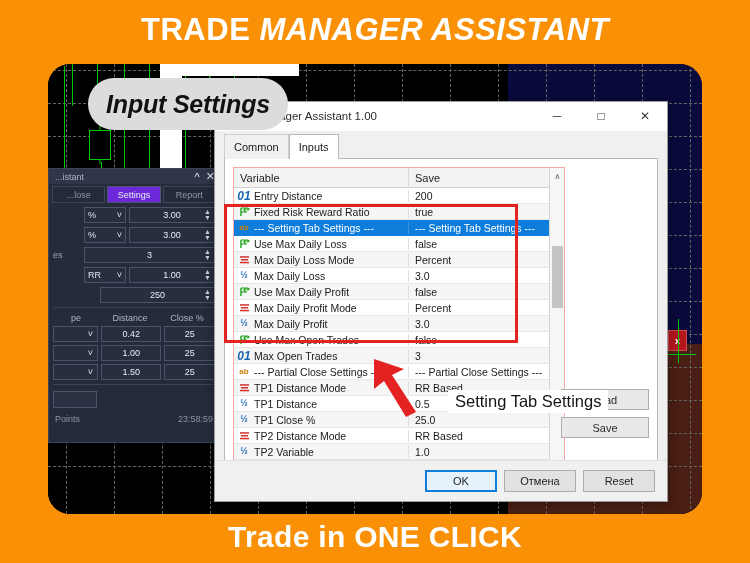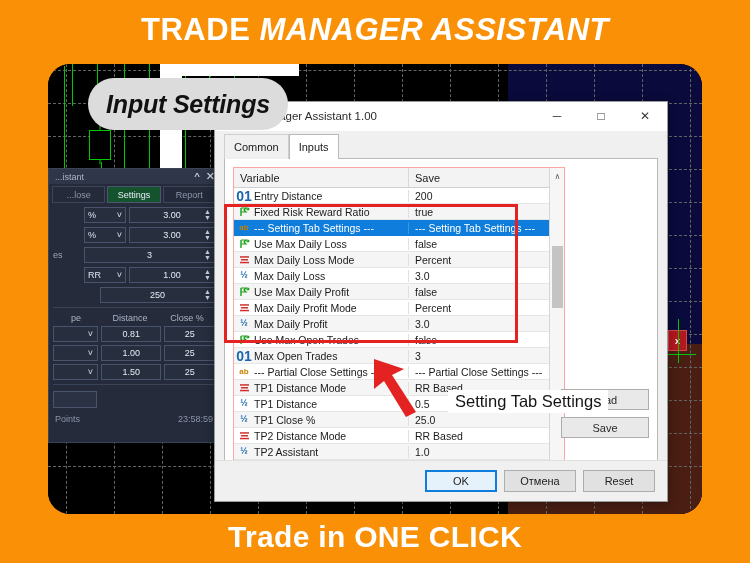--- a/index.html
+++ b/index.html
@@ -120,21 +120,21 @@
     padding: 0 4px 0 6px;
     color: #aab2c4; font-size: 9px;
   }
   .tm-title-icons { display: flex; gap: 6px; align-items: center; font-size: 11px; color: #e6eaf2; }
   .tm-tabs { display: flex; height: 17px; margin: 2px 3px 0 3px; gap: 2px; }
   .tm-tab {
     flex: 1; display: flex; align-items: center; justify-content: center;
     border: 1px solid #3d4659; color: #8d97ab; font-size: 9px;
     background: #242a39;
   }
-  .tm-tab.active { background: #14532d; color: #e8edf6; border-color: #4b5772; }
+  .tm-tab.active { background: #6d28d9; color: #e8edf6; border-color: #4b5772; }
   .tm-row {
     display: flex; align-items: center; gap: 3px;
     margin: 3px 4px 0 4px; height: 17px;
   }
   .tm-label { width: 28px; font-size: 9px; color: #9aa3b6; white-space: nowrap; overflow: hidden; }
   .tm-select {
     width: 42px; height: 16px; border: 1px solid #49536b; background: #272e3e;
     display: flex; align-items: center; justify-content: space-between;
     padding: 0 3px; color: #dfe5f0; font-size: 9px;
   }
@@ -256,21 +256,21 @@
     width: 175px; display: flex; align-items: center; gap: 4px;
     padding-left: 4px; border-right: 1px solid #e0e0e0;
     overflow: hidden; white-space: nowrap;
   }
   .tbl-row.sel .cell-var { border-right-color: #3b96e0; }
   .cell-val { width: 140px; padding-left: 6px; white-space: nowrap; overflow: hidden; }
 
   .ic { width: 12px; height: 11px; flex: 0 0 12px; display: inline-flex;
         align-items: center; justify-content: center;
         font-size: 8px; line-height: 1; font-weight: bold; }
-  .ic-int { color: #1b64b0; font-size: 14px; }
+  .ic-int { color: #1b64b0; font-size: 12px; font-style: italic; }
   .ic-str { color: #c88000; font-size: 8px; }
   .ic-dbl { color: #1b64b0; font-size: 9px; }
   .ic-bool { color: #18a018; font-size: 10px; }
   .ic-enum svg { display: block; }
 
   .tbl-scroll {
     width: 16px; height: 100%;
     background: #f6f6f6; border-left: 1px solid #d6d6d6;
     position: relative;
   }
@@ -499,21 +499,21 @@
   <div class="tm-table-head">
     <span class="tm-th c1">pe</span>
     <span class="tm-th c2">Distance</span>
     <span class="tm-th c3">Close %</span>
   </div>
 
   <div class="tm-prow">
     <span class="tm-pcell-sel">
         <span>˅</span>
       </span>
-    <span class="tm-pcell c2">0.81</span>
+    <span class="tm-pcell c2">0.42</span>
     <span class="tm-pcell c3">25</span>
   </div>
   <div class="tm-prow">
     <span class="tm-pcell-sel">
         <span>˅</span>
       </span>
     <span class="tm-pcell c2">1.00</span>
     <span class="tm-pcell c3">25</span>
   </div>
   <div class="tm-prow">
@@ -717,21 +717,21 @@
                       <rect x="1" y="6.8" width="9" height="1.5" fill="#d03030"></rect>
                     </svg>
                   </span>
                   <span>TP2 Distance Mode</span>
                 </div>
                 <div class="cell-val">RR Based</div>
               </div>
               <div class="tbl-row alt">
                 <div class="cell-var">
                   <span class="ic ic-dbl">½</span>
-                  <span>TP2 Assistant</span>
+                  <span>TP2 Variable</span>
                 </div>
                 <div class="cell-val">1.0</div>
               </div>
               <div class="tbl-row">
                 <div class="cell-var">
                   <span class="ic ic-dbl">½</span>
                   <span>TP2 Close %</span>
                 </div>
                 <div class="cell-val">25.0</div>
               </div>

